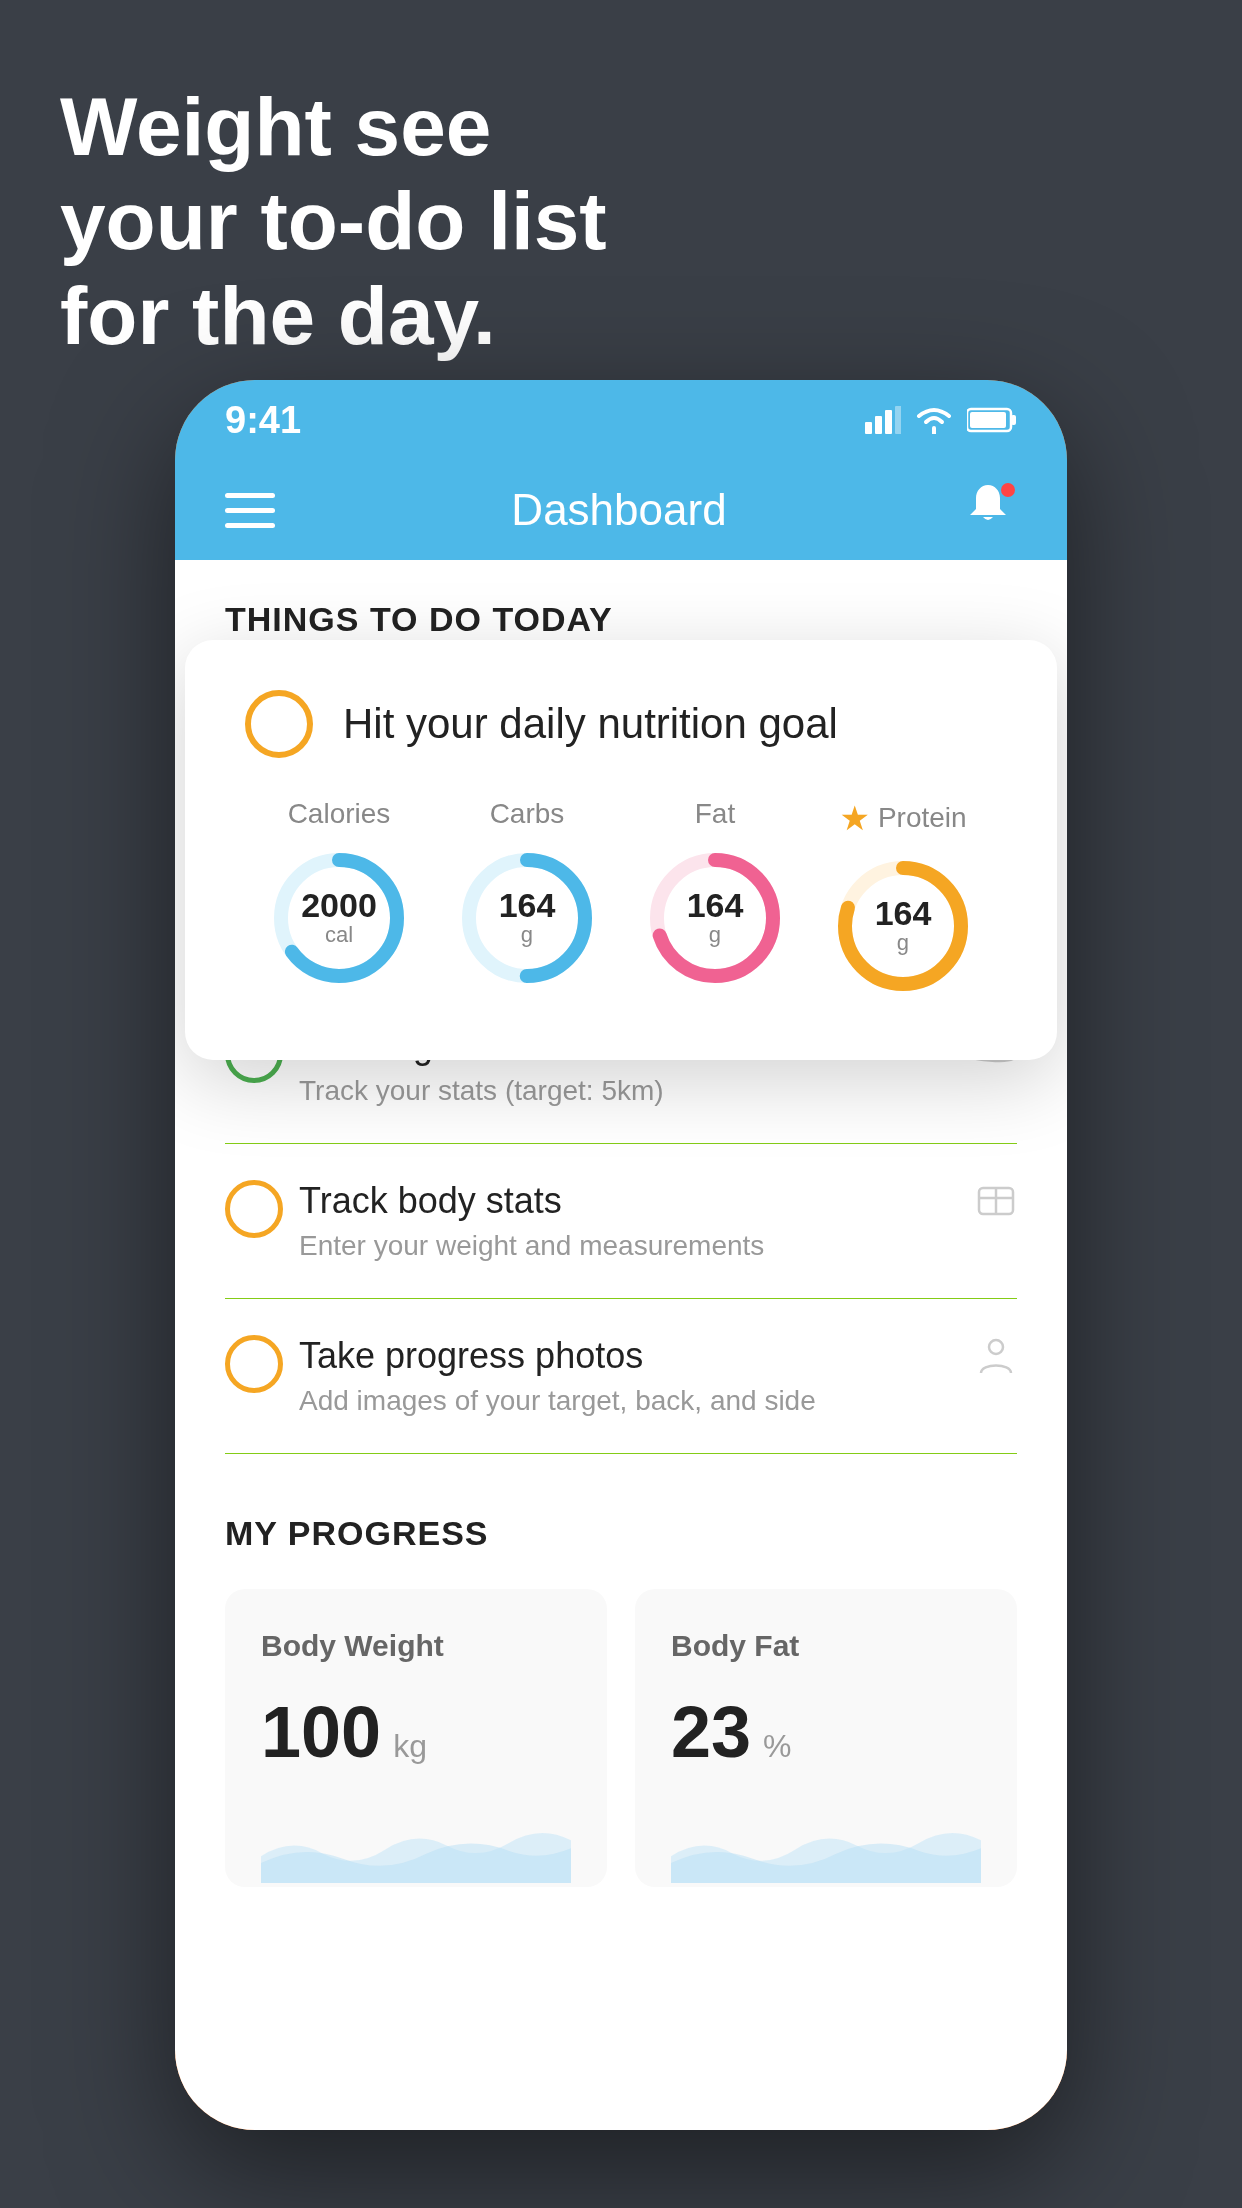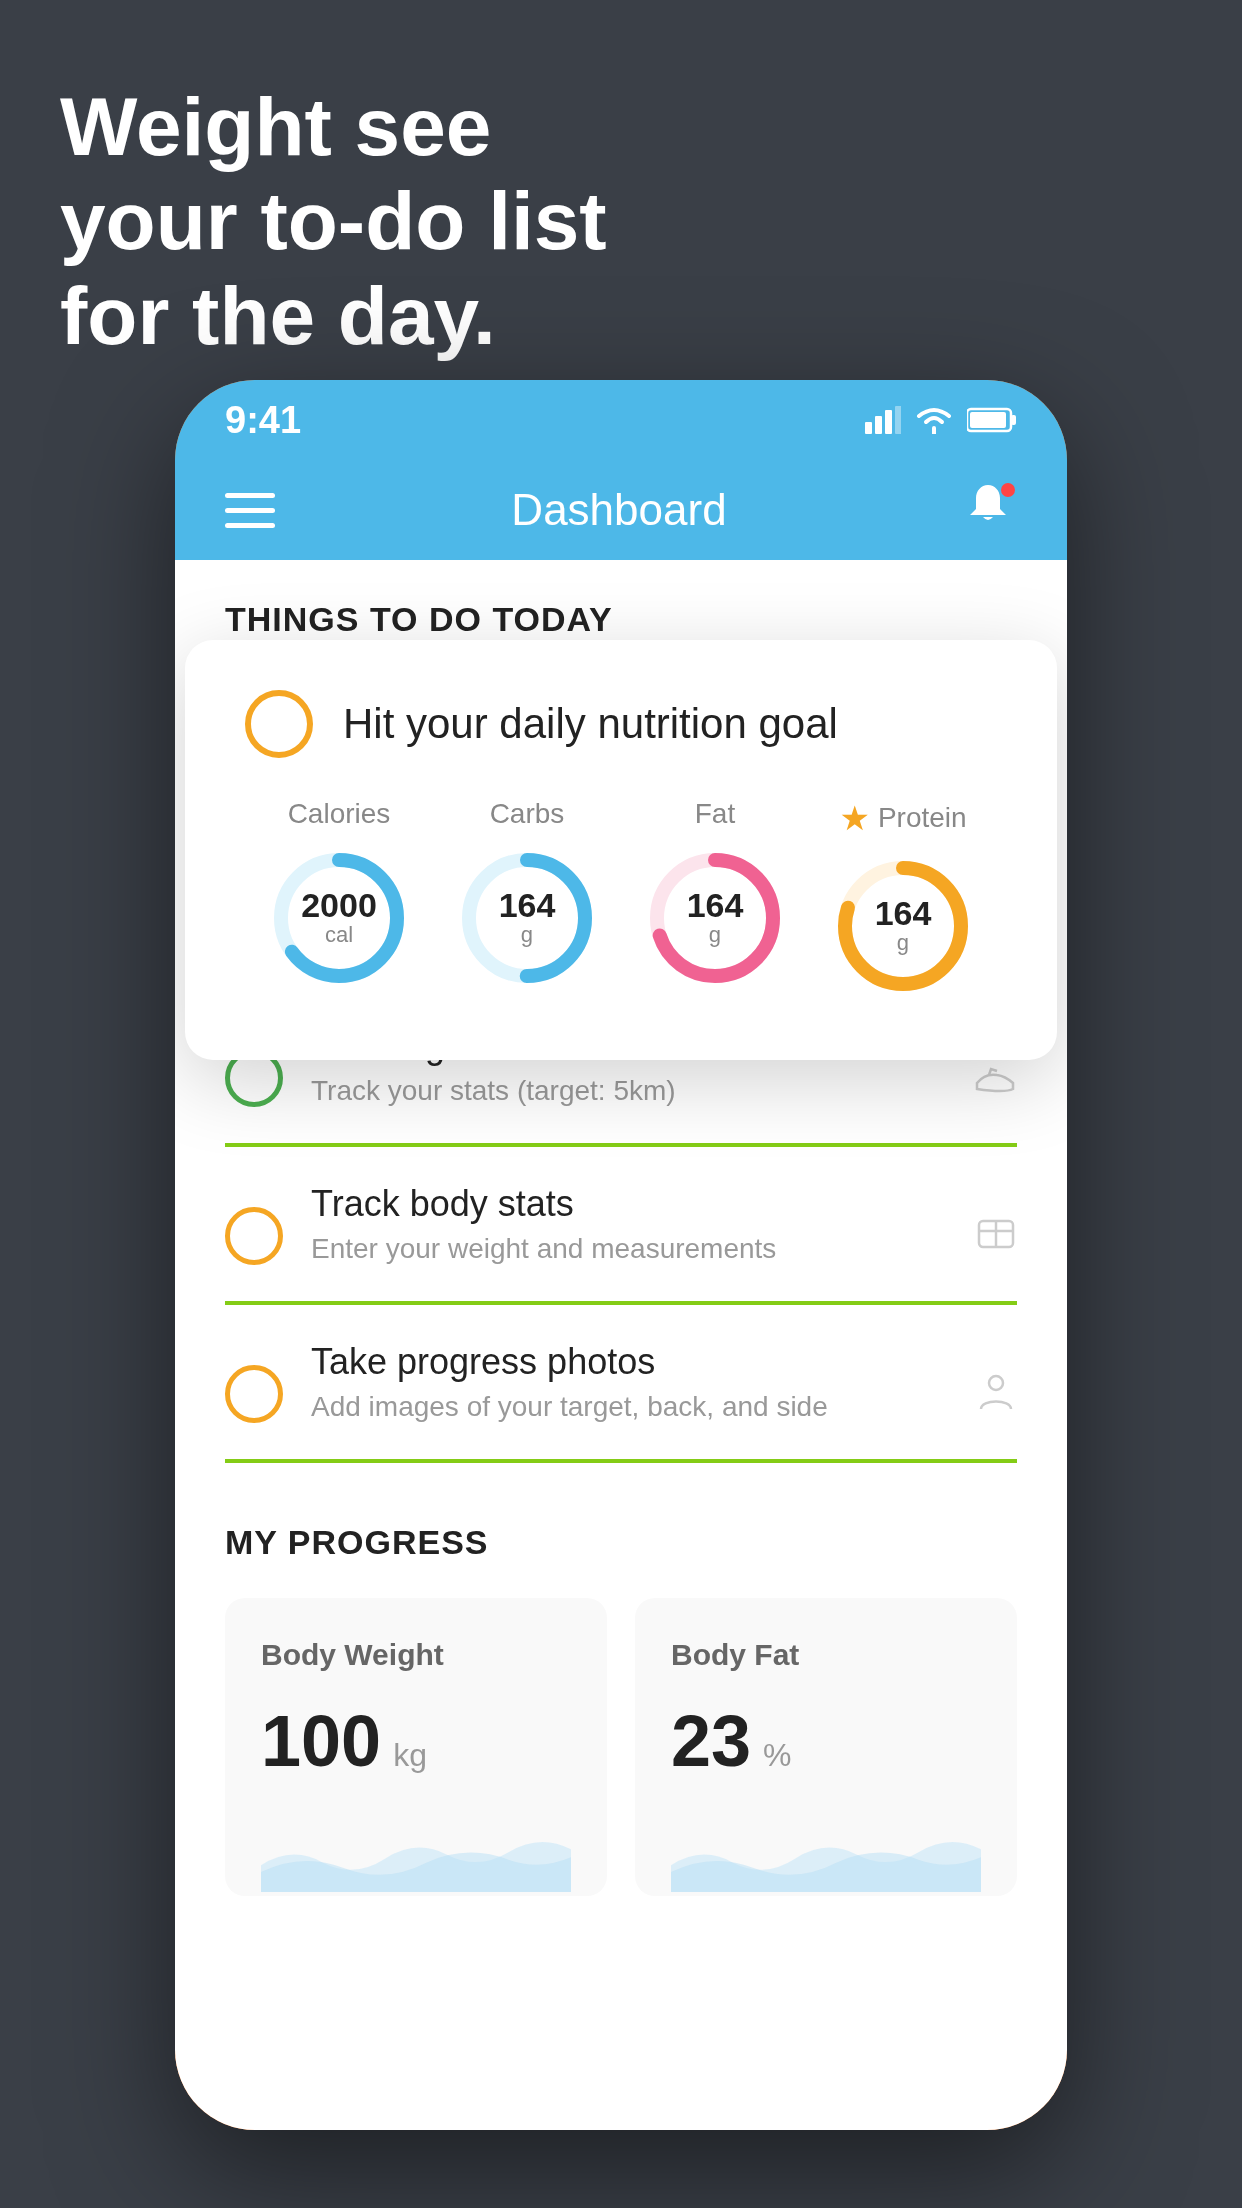--- a/index.html
+++ b/index.html
@@ -209,24 +209,24 @@
       gap: 8px;
     }
 
     
     .list-section {
       margin-top: 330px;
       padding: 0 50px;
     }
     .list-item {
       display: flex;
-      align-items: flex-end;
+      align-items: flex-start;
       padding: 36px 0;
-      border-bottom: 4px solid #84cc16;
-      gap: 28px;
+      border-bottom: 1px solid #84cc16;
+      gap: 16px;
     }
     .list-item-circle {
       width: 58px;
       height: 58px;
       border-radius: 50%;
       border: 5px solid;
       flex-shrink: 0;
     }
     .list-item-text {
       flex: 1;

